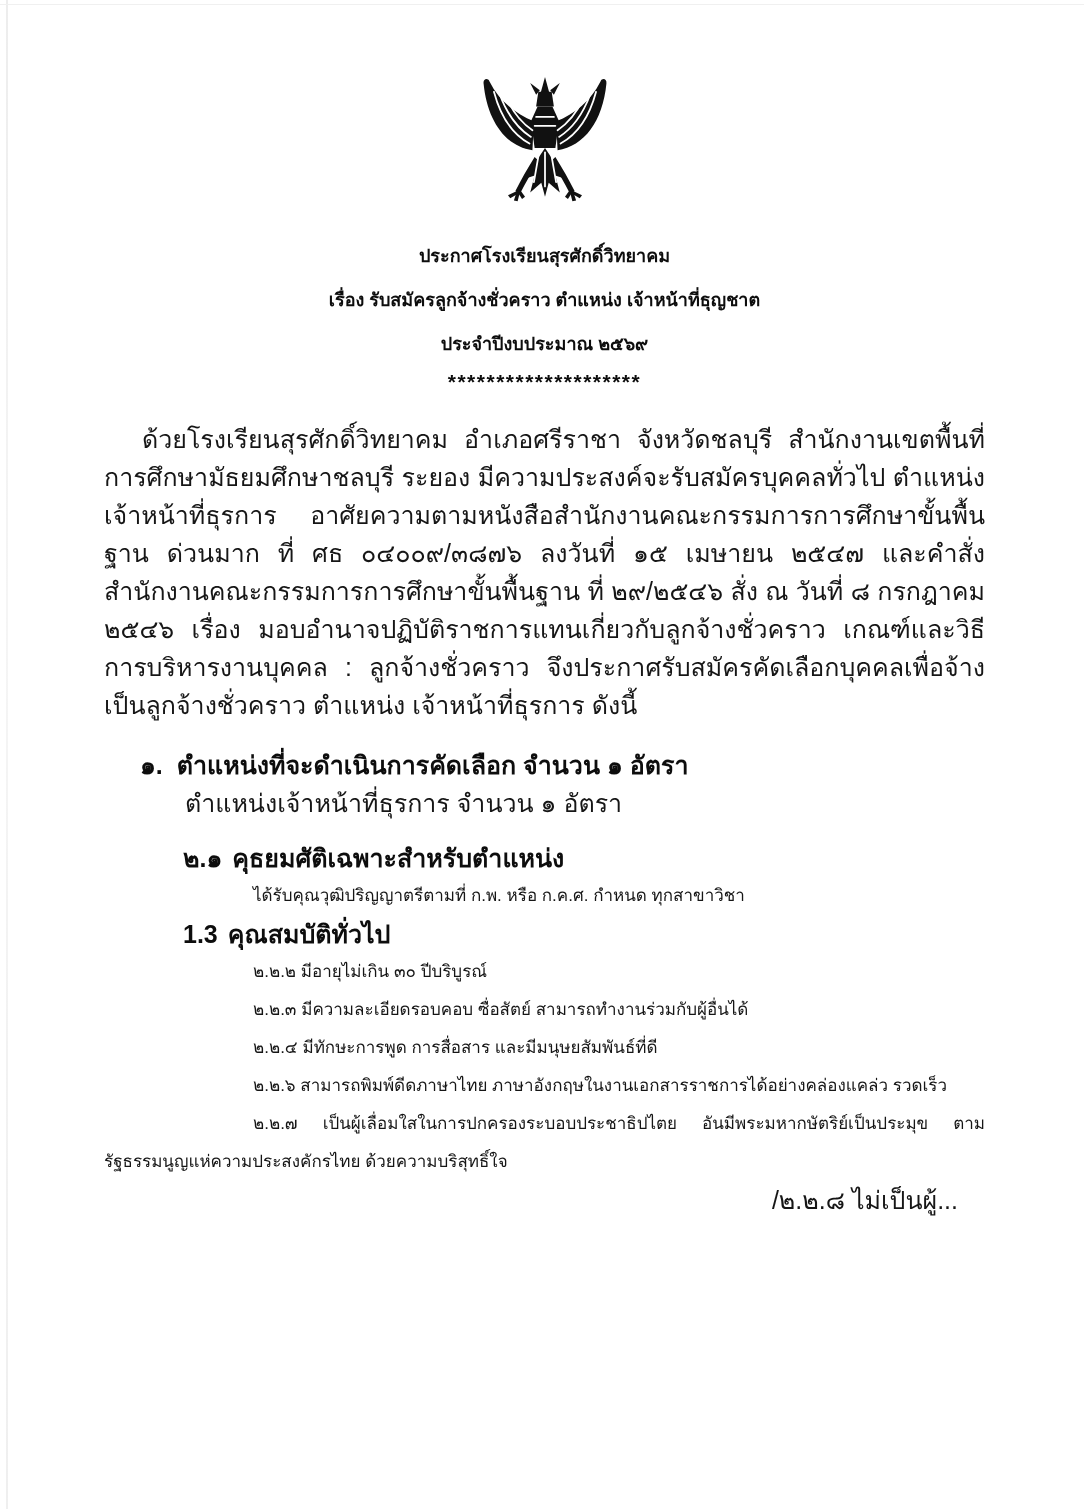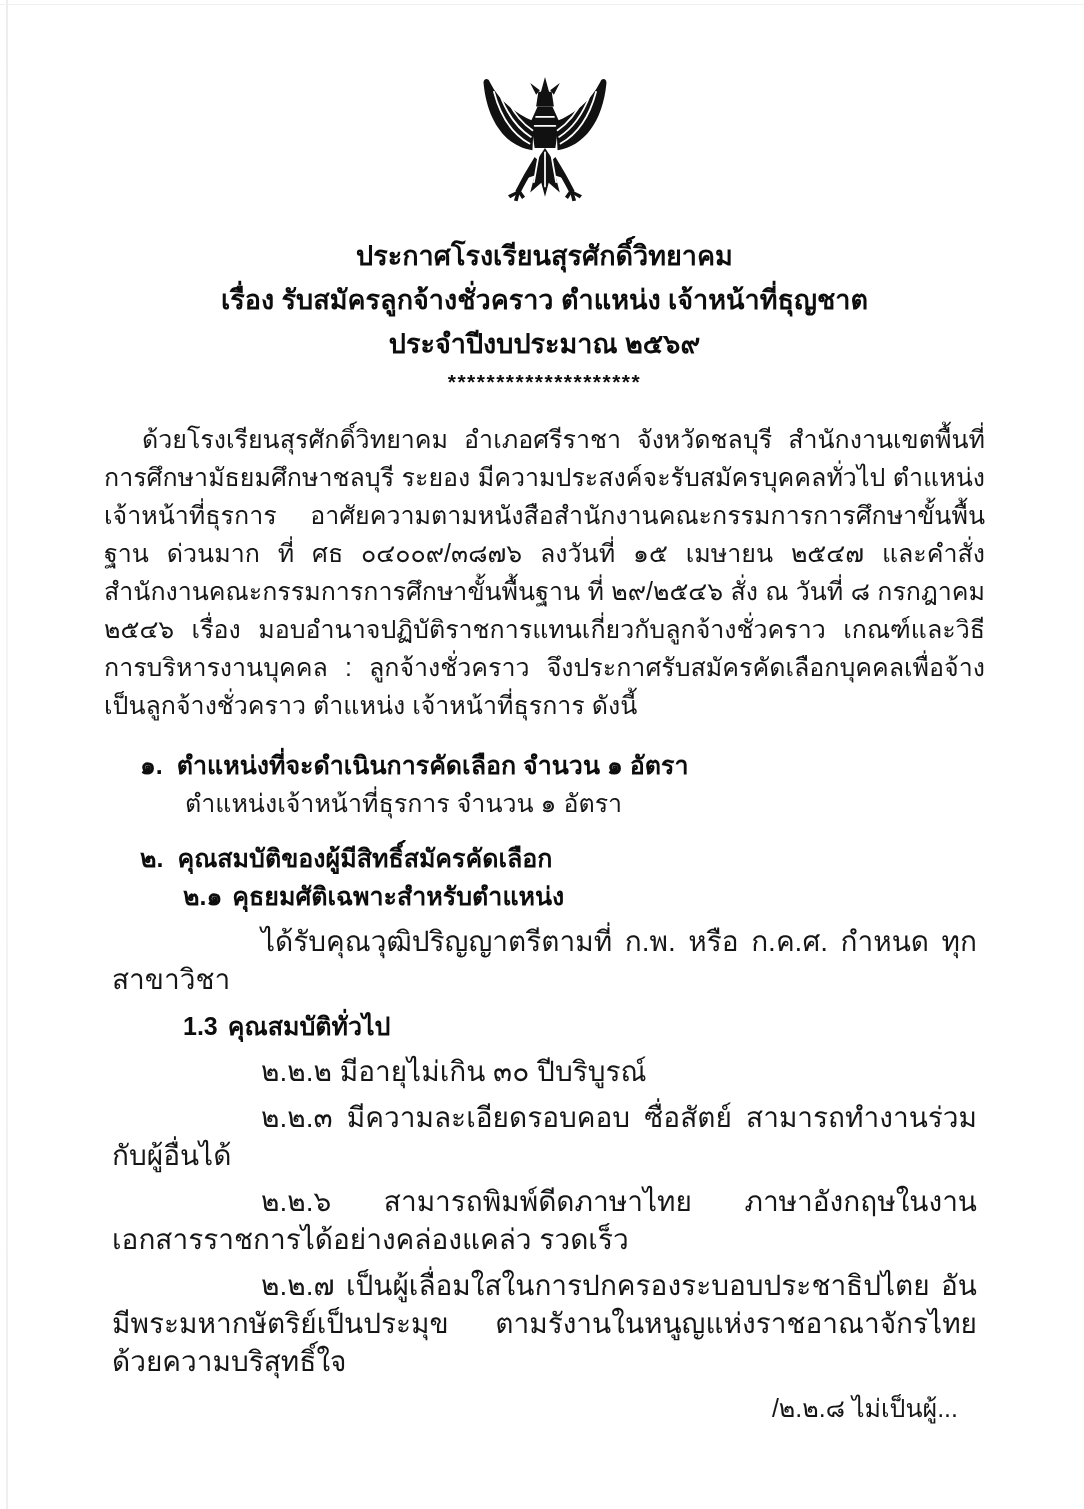--- a/index.html
+++ b/index.html
@@ -35,21 +35,21 @@
   }
   .emblem-wrap {
     text-align: center;
     padding-top: 72px;
     line-height: 0;
   }
   .emblem-wrap svg { display: inline-block; }
   .title-block {
     text-align: center;
     font-weight: bold;
-    font-size: 27px;
+    font-size: 18px;
     line-height: 44px;
     margin-top: 10px;
     color: #0d0d0d;
   }
   .divider-line {
     text-align: center;
     font-weight: bold;
     font-size: 21px;
     letter-spacing: 1.5px;
     margin-top: 4px;
@@ -80,22 +80,22 @@
   .sec2 { margin-top: 17px; }
   .subsection-head {
     font-size: 25px;
     line-height: 38px;
     font-weight: bold;
     color: #0d0d0d;
     padding-left: 79px;
   }
   .subsection-head .sub-num { margin-right: 10px; }
   .sub-item {
-    margin: 8px;
-    font-size: 28px;
+    margin: 0;
+    font-size: 17px;
     line-height: 38px;
     text-align: justify;
     text-indent: 149px;
   }
   .continuation-note {
     padding-right: 27px;
     text-align: right;
     font-size: 25px;
     line-height: 38px;
   }
@@ -167,33 +167,31 @@
   <p class="intro-para">ด้วยโรงเรียนสุรศักดิ์วิทยาคม อำเภอศรีราชา จังหวัดชลบุรี สำนักงานเขตพื้นที่การศึกษามัธยมศึกษาชลบุรี ระยอง มีความประสงค์จะรับสมัครบุคคลทั่วไป ตำแหน่ง เจ้าหน้าที่ธุรการ อาศัยความตามหนังสือสำนักงานคณะกรรมการการศึกษาขั้นพื้นฐาน ด่วนมาก ที่ ศธ ๐๔๐๐๙/๓๘๗๖ ลงวันที่ ๑๕ เมษายน ๒๕๔๗ และคำสั่งสำนักงานคณะกรรมการการศึกษาขั้นพื้นฐาน ที่ ๒๙/๒๕๔๖ สั่ง ณ วันที่ ๘ กรกฎาคม ๒๕๔๖ เรื่อง มอบอำนาจปฏิบัติราชการแทนเกี่ยวกับลูกจ้างชั่วคราว เกณฑ์และวิธีการบริหารงานบุคคล : ลูกจ้างชั่วคราว จึงประกาศรับสมัครคัดเลือกบุคคลเพื่อจ้างเป็นลูกจ้างชั่วคราว ตำแหน่ง เจ้าหน้าที่ธุรการ ดังนี้</p>
 
   <div class="sec1">
     <div class="section-head">
       <span class="sec-num">๑.</span><span>ตำแหน่งที่จะดำเนินการคัดเลือก จำนวน ๑ อัตรา</span>
     </div>
     <p class="sec1-detail">ตำแหน่งเจ้าหน้าที่ธุรการ จำนวน ๑ อัตรา</p>
   </div>
 
   <div class="sec2">
-    <div class="section-head">
-      <span class="sec-num">๒.</span><span>คุณสมบัติของผู้มีสิทธิ์สมัครคัดเลือก</span>
-    </div>
 
     <div class="subsection-head">
       <span class="sub-num">๒.๑</span><span>คุธยมศัติเฉพาะสำหรับตำแหน่ง</span>
     </div>
     <p class="sub-item">ได้รับคุณวุฒิปริญญาตรีตามที่ ก.พ. หรือ ก.ค.ศ. กำหนด ทุกสาขาวิชา</p>
 
     <div class="subsection-head">
       <span class="sub-num">1.3</span><span>คุณสมบัติทั่วไป</span>
     </div>
     <p class="sub-item">๒.๒.๒ มีอายุไม่เกิน ๓๐ ปีบริบูรณ์</p>
     <p class="sub-item">๒.๒.๓ มีความละเอียดรอบคอบ ซื่อสัตย์ สามารถทำงานร่วมกับผู้อื่นได้</p>
+    <p class="sub-item">๒.๒.๔ มีทักษะการพูด การสื่อสาร และมีมนุษยสัมพันธ์ที่ดี</p>
     <p class="sub-item">๒.๒.๖ สามารถพิมพ์ดีดภาษาไทย ภาษาอังกฤษในงานเอกสารราชการได้อย่างคล่องแคล่ว รวดเร็ว</p>
-    <p class="sub-item">๒.๒.๗ เป็นผู้เลื่อมใสในการปกครองระบอบประชาธิปไตย อันมีพระมหากษัตริย์เป็นประมุข ตามรังานในหนูญแห่งราชอาณาจักรไทย ด้วยความบริสุทธิ์ใจ</p>
+    <p class="sub-item">๒.๒.๗ เป็นผู้เลื่อมใสในการปกครองระบอบประชาธิปไตย อันมีพระมหากษัตริย์เป็นประมุข ตามรัฐธรรมนูญแห่ความประสงคักรไทย ด้วยความบริสุทธิ์ใจ</p>
   </div>
 
   <div class="continuation-note">/๒.๒.๘ ไม่เป็นผู้...</div>
 
 </div>
 
 </body></html>

